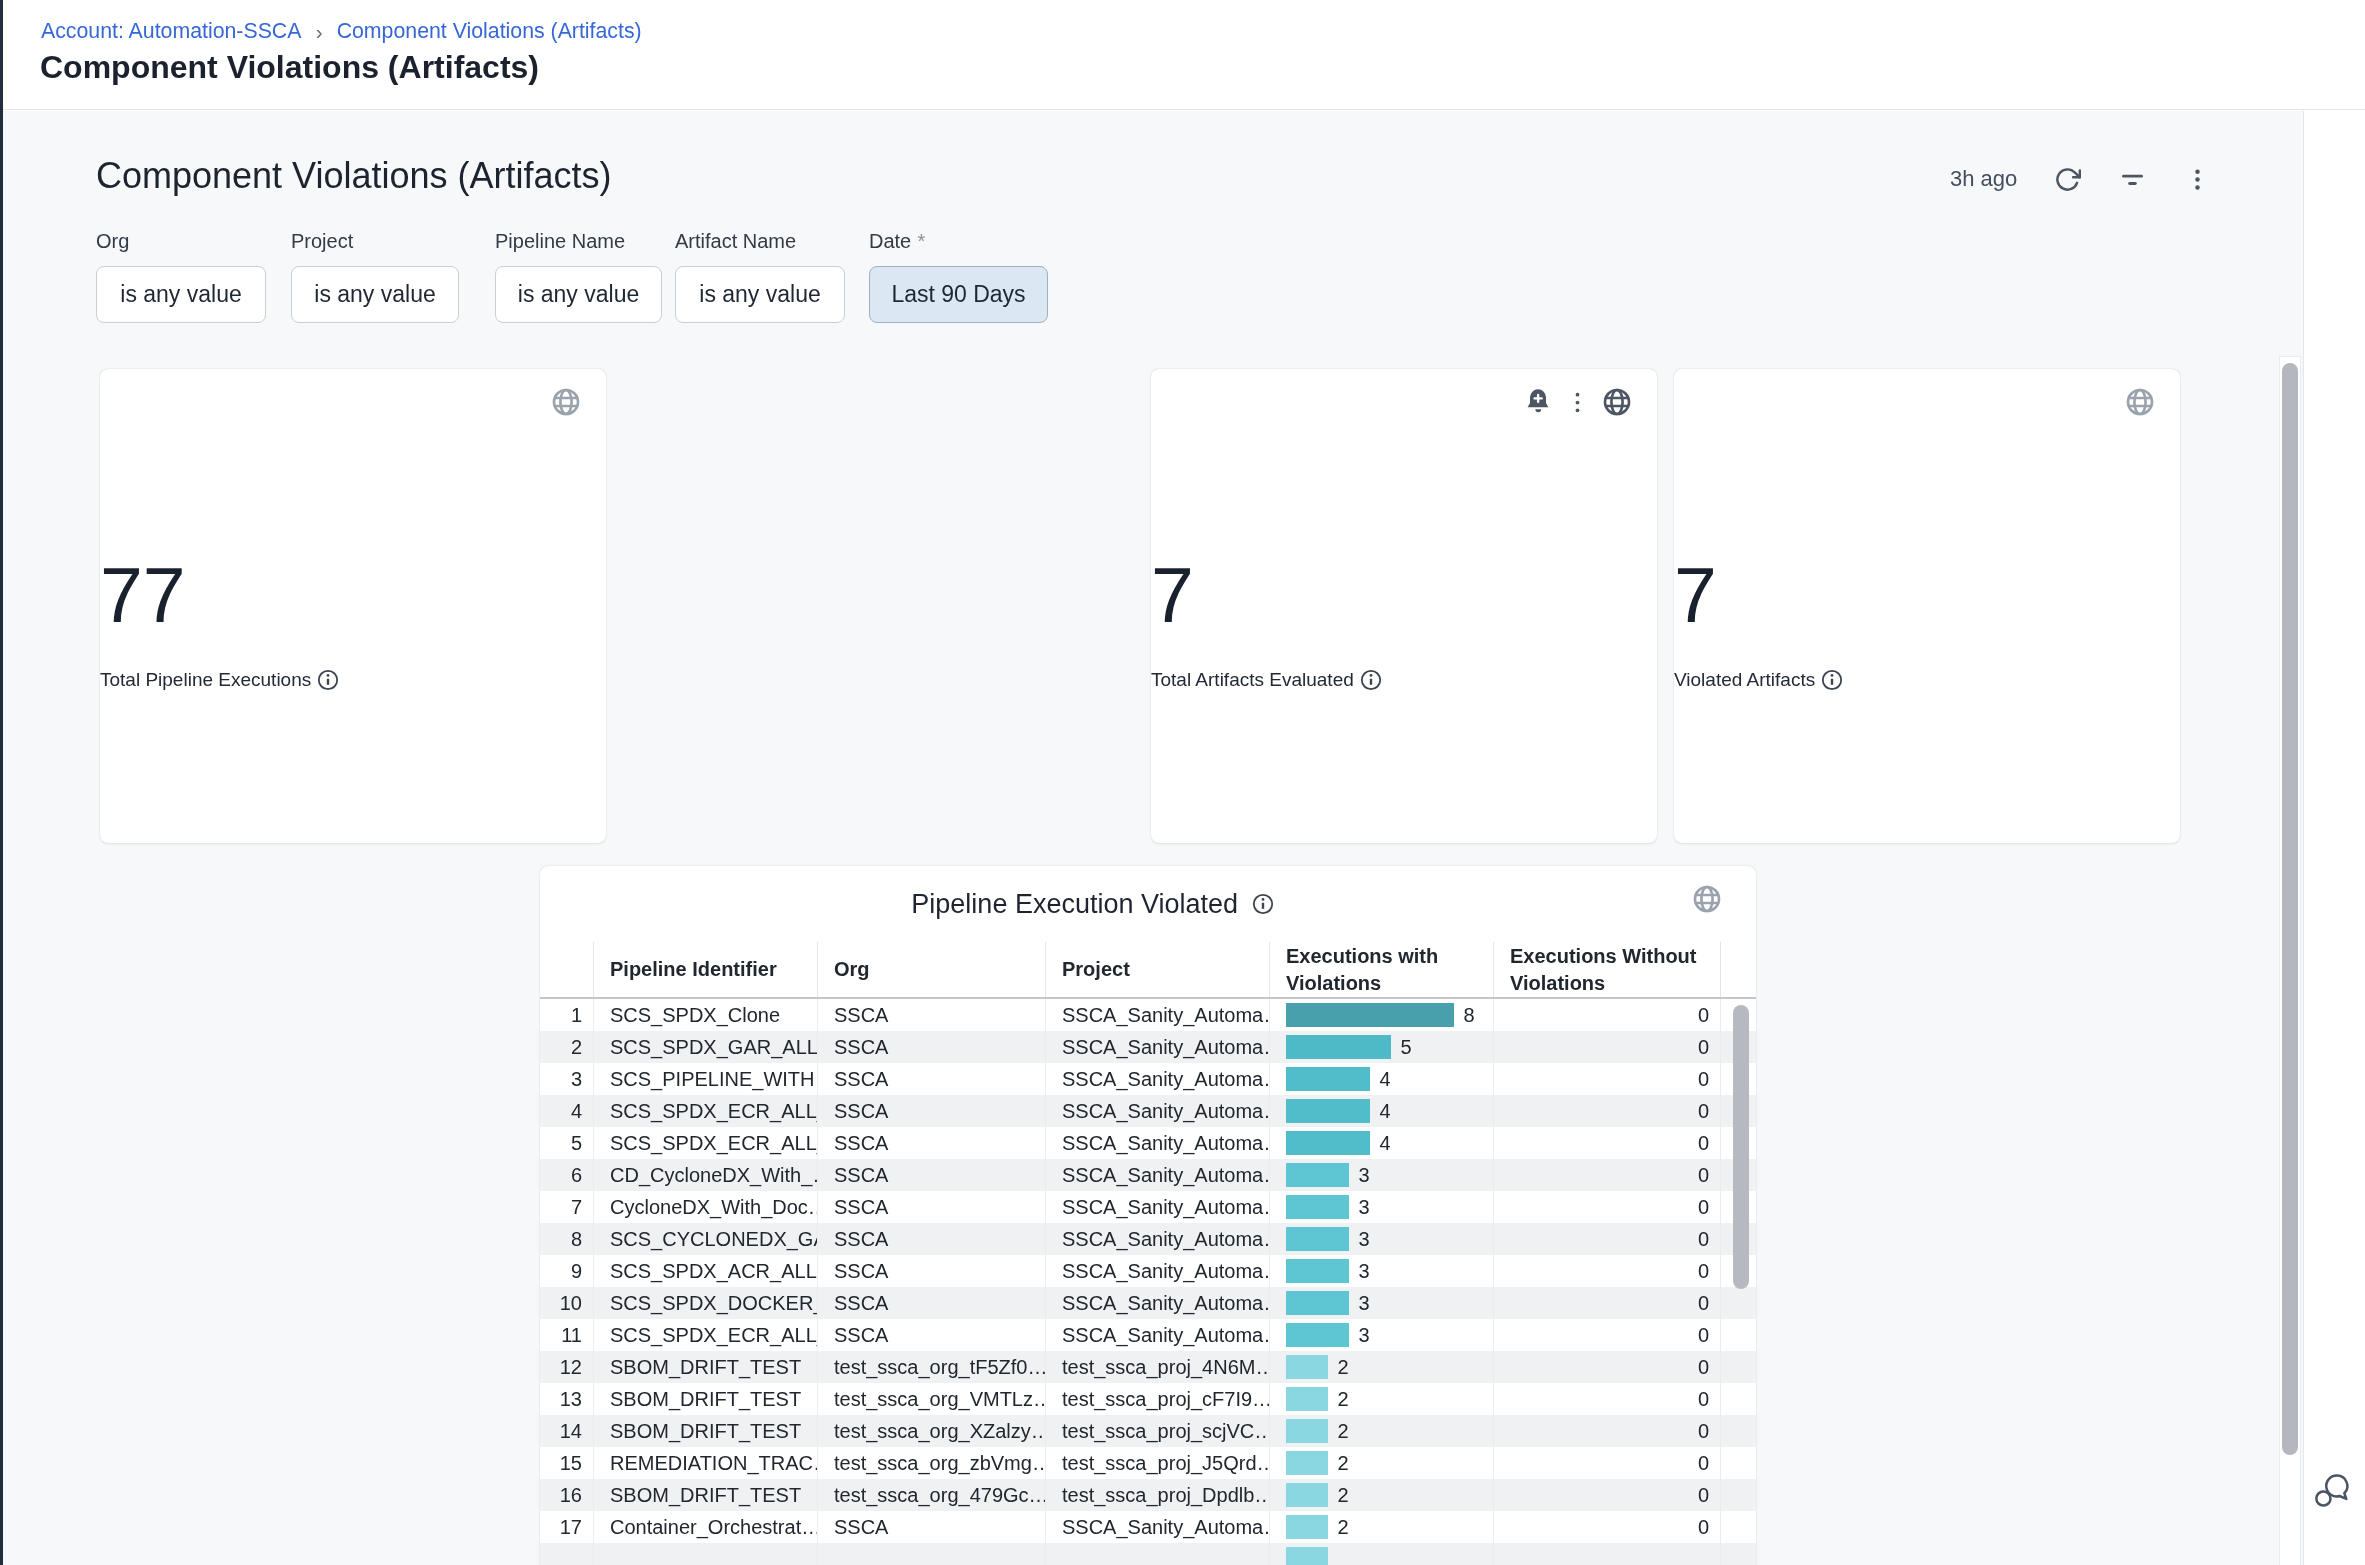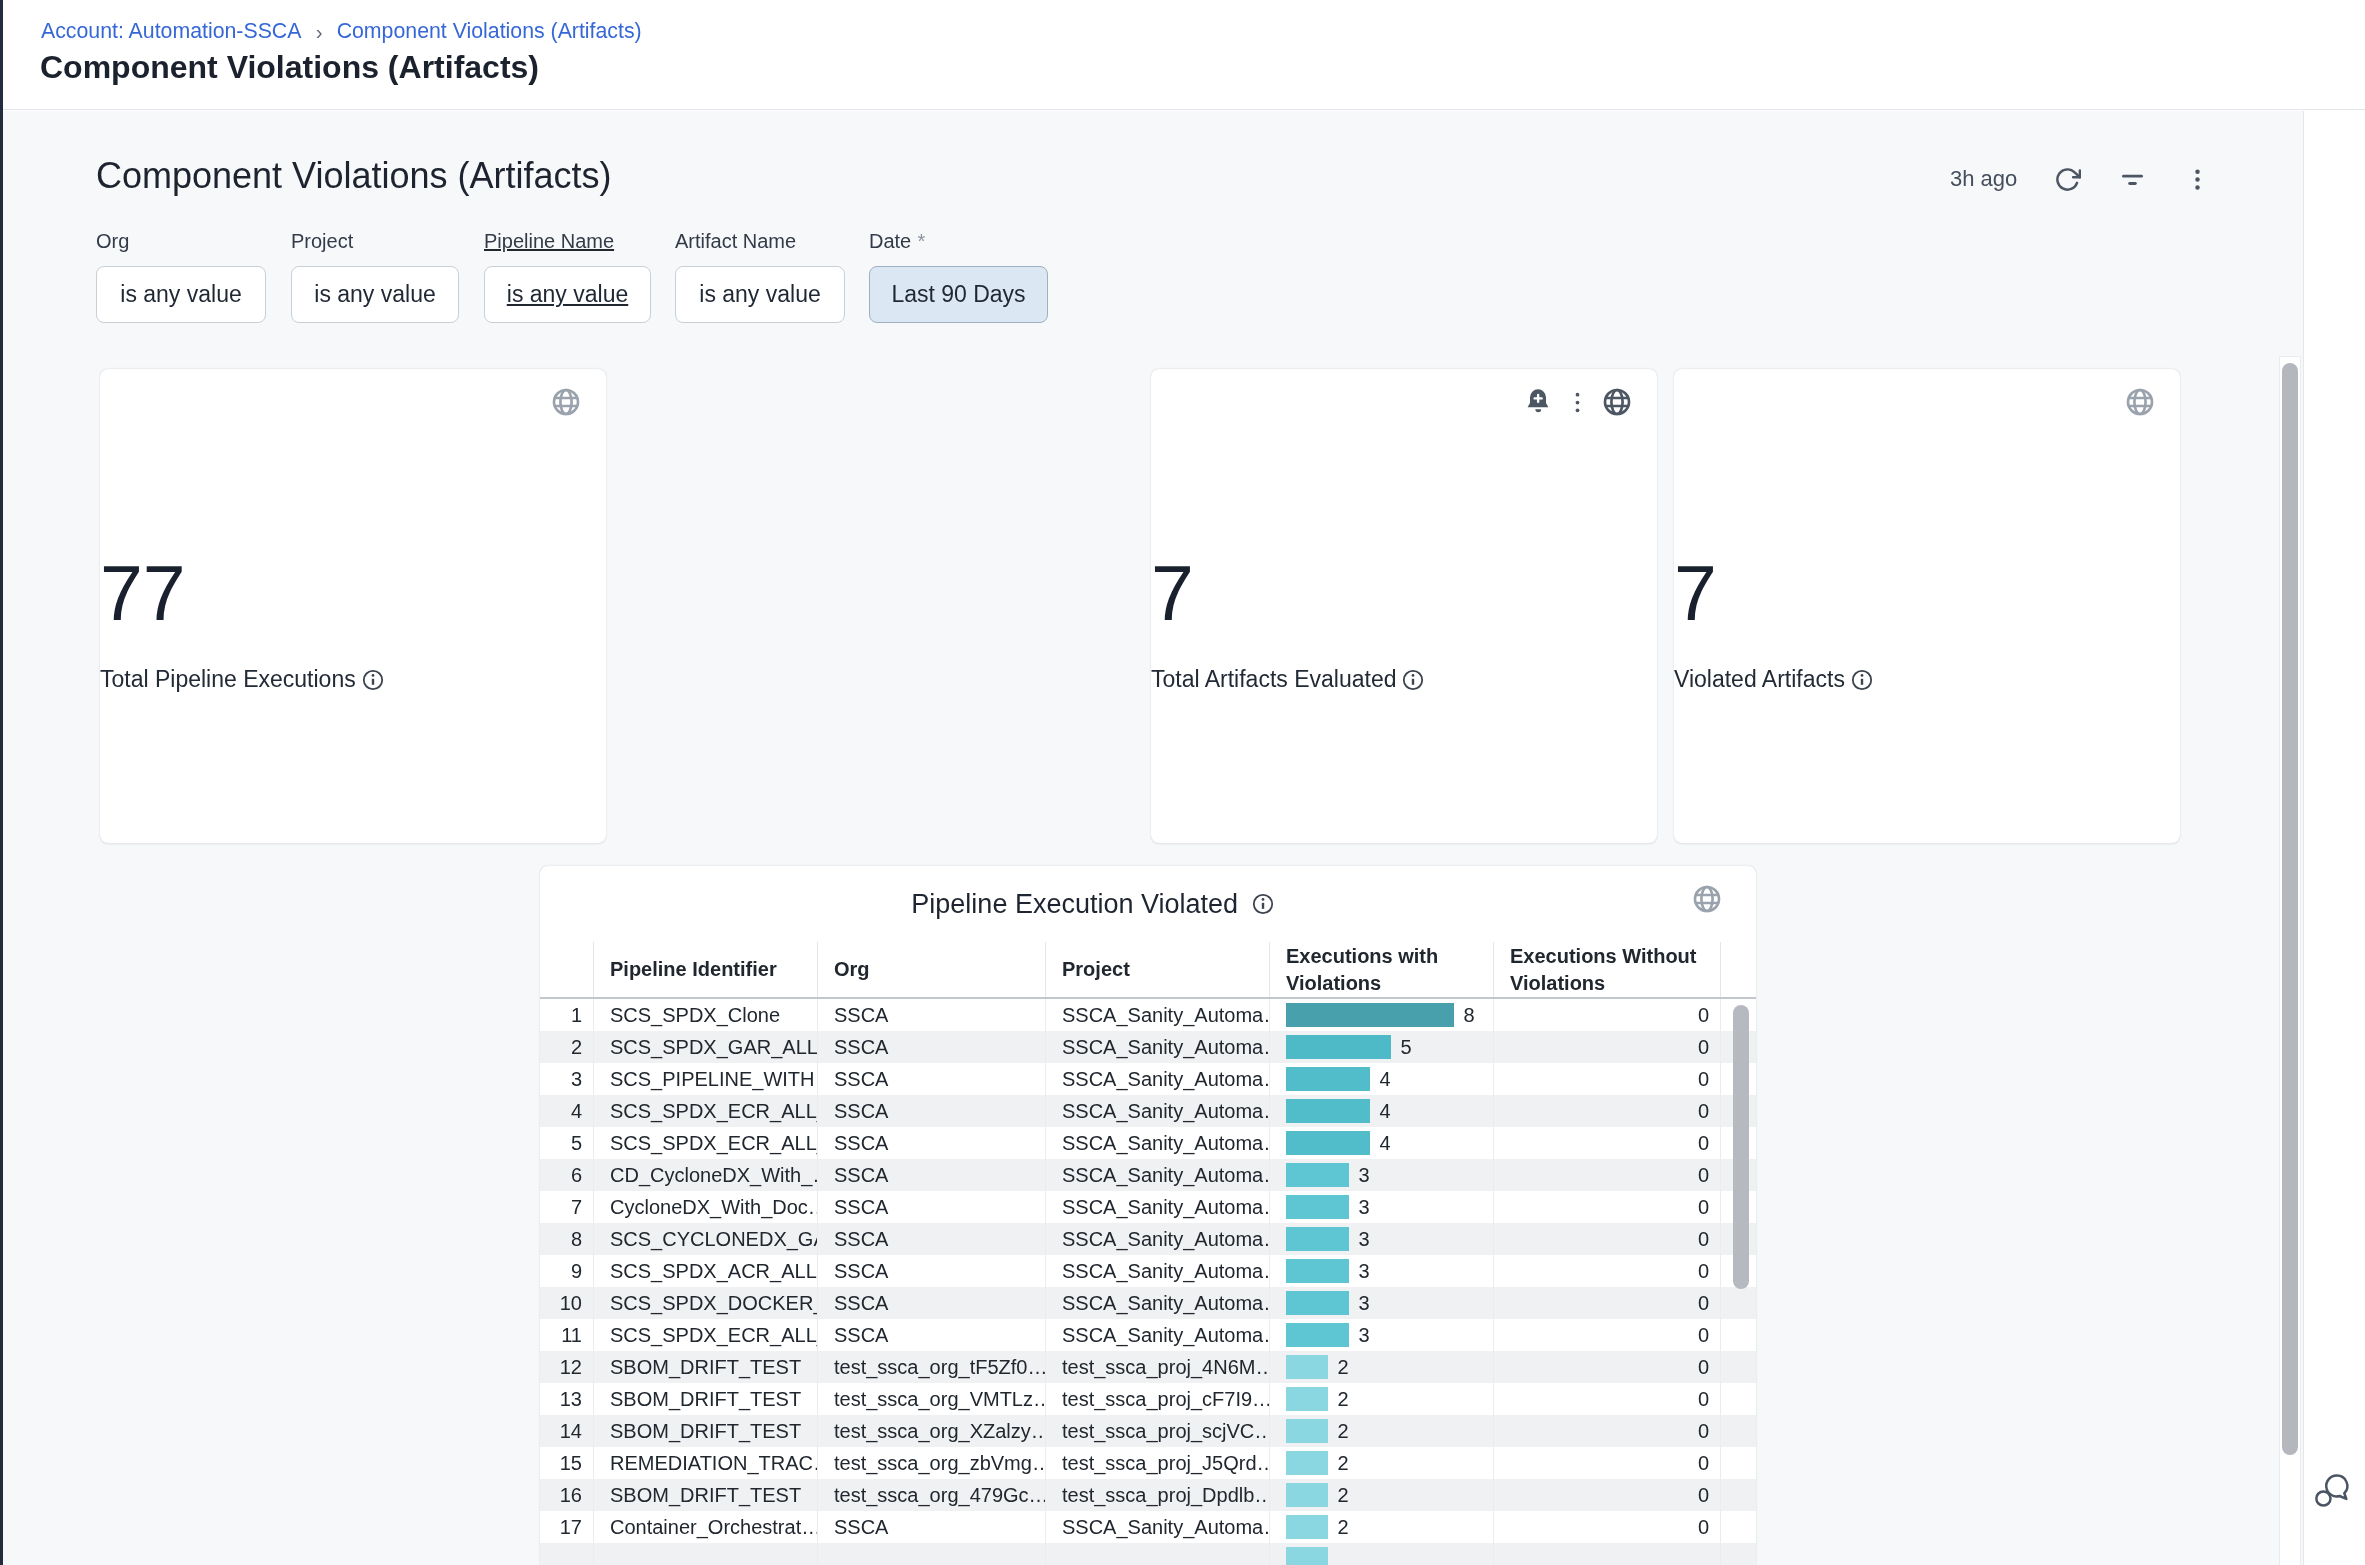--- a/index.html
+++ b/index.html
@@ -26,40 +26,40 @@
   .dash-title { position:absolute; left:96px; top:44px; font-size:36px; font-weight:400; color:#1d242f; }
 
   .controls { position:absolute; left:1950px; top:49px; height:38px; display:flex; align-items:center;
               gap:35px; color:#4c5663; }
   .last-refresh { font-size:22px; color:#454e5c; }
   .ctl-btn { width:30px; height:30px; display:flex; align-items:center; justify-content:center; cursor:pointer; }
   .ctl-btn svg { width:27px; height:27px; }
 
   
   .filter-group { position:absolute; top:119px; }
-  .fg0 { left:96px; } .fg1 { left:291px; } .fg2 { left:484px;text-decoration:underline; } .fg3 { left:675px; } .fg4 { left:869px; }
+  .fg0 { left:96px; } .fg1 { left:291px; } .fg2 { left:495px; } .fg3 { left:675px; } .fg4 { left:869px; }
   .filter-label { font-size:20px; color:#333b48; height:25px; display:flex; gap:6.3px; }
   .filter-label .req { color:#8a93a0; }
   .filter-btn { margin-top:11px; height:57px; border:1.6px solid #c9cfd7; border-radius:8px; background:#fff;
                 display:flex; align-items:center; justify-content:center; font-size:23px; color:#1f2733;
                 cursor:pointer;text-align:right; }
   .fg0 .filter-btn { width:170px; } .fg1 .filter-btn { width:168px; } .fg2 .filter-btn { width:167px; }
   .fg3 .filter-btn { width:170px; } .fg4 .filter-btn { width:179px; }
 
   
   .metric-card { position:absolute; top:258px; width:506px; height:474px; background:#fff; border-radius:8px;
                  box-shadow:0 0.8px 2.4px rgba(25,35,55,.10), 0 0 0.8px rgba(25,35,55,.16); }
   .mc0 { left:100px; } .mc1 { left:623px; } .mc2 { left:1151px; } .mc3 { left:1674px; }
   .card-icons { position:absolute; top:17.4px; right:24px; display:flex; align-items:center; gap:11px; }
   .icon-globe-light { color:#9aa3ad; } .icon-dark { color:#4d5663; }
   .card-icons svg { width:32px; height:32px; cursor:pointer; }
   .metric-center { position:absolute; inset:0; display:flex; flex-direction:column; align-items:flex-start;
                    justify-content:center; gap:22px; padding-top:36px; }
   .metric-value { font-size:77px; line-height:1; color:#1a212e; }
-  .metric-label { display:flex; align-items:center; gap:5px; font-size:23px; color:#222a36; max-width:474px;
+  .metric-label { display:flex; align-items:center; gap:5px; font-size:19px; color:#222a36; max-width:474px;
                   white-space:nowrap;margin-top:12px; }
   .info-i { width:24px; height:24px; color:#3c4450; flex:0 0 auto; cursor:pointer; }
 
   
   .panel { position:absolute; left:540px; top:755px; width:1216px; height:838px; background:#fff;
            border-radius:8px; box-shadow:0 0.8px 2.4px rgba(25,35,55,.10), 0 0 0.8px rgba(25,35,55,.16); }
   .panel-title-row { height:76px; display:flex; align-items:center; justify-content:center; }
   .title-wrap { display:flex; align-items:center; gap:12.6px; position:relative; left:-55px; }
   .panel-title { font-size:27px; color:#1e2530; }
   .panel-globe { position:absolute; top:17.4px; right:33px; width:32px; height:32px; color:#9aa3ad; cursor:pointer; }

